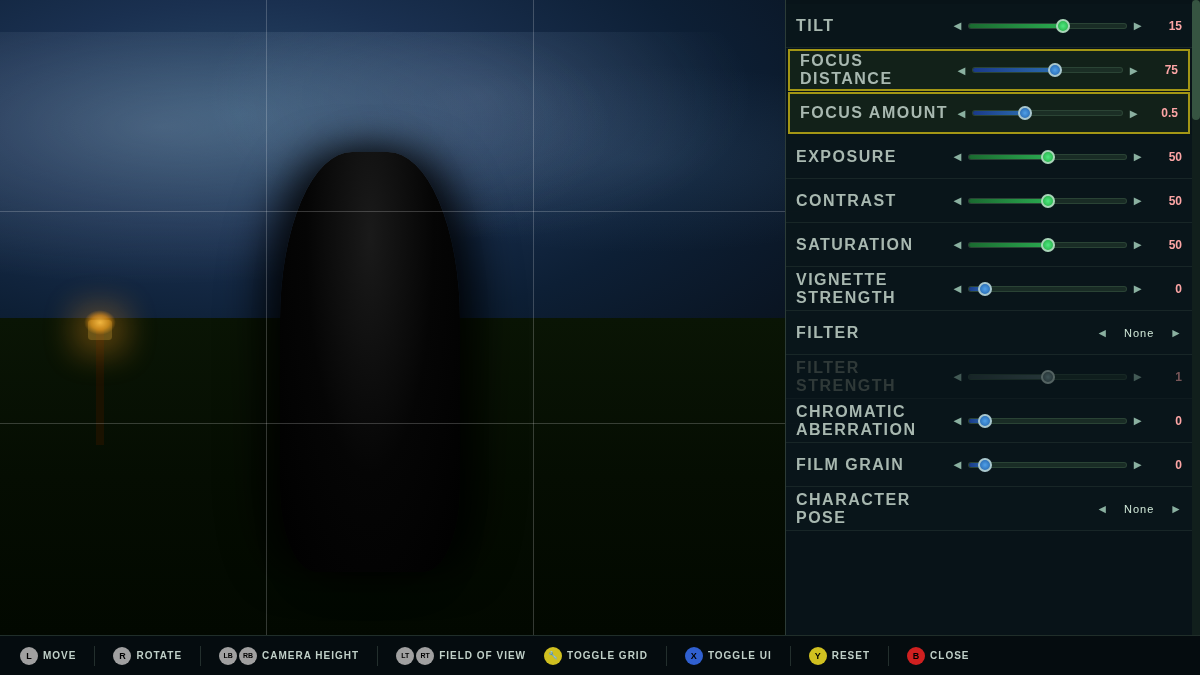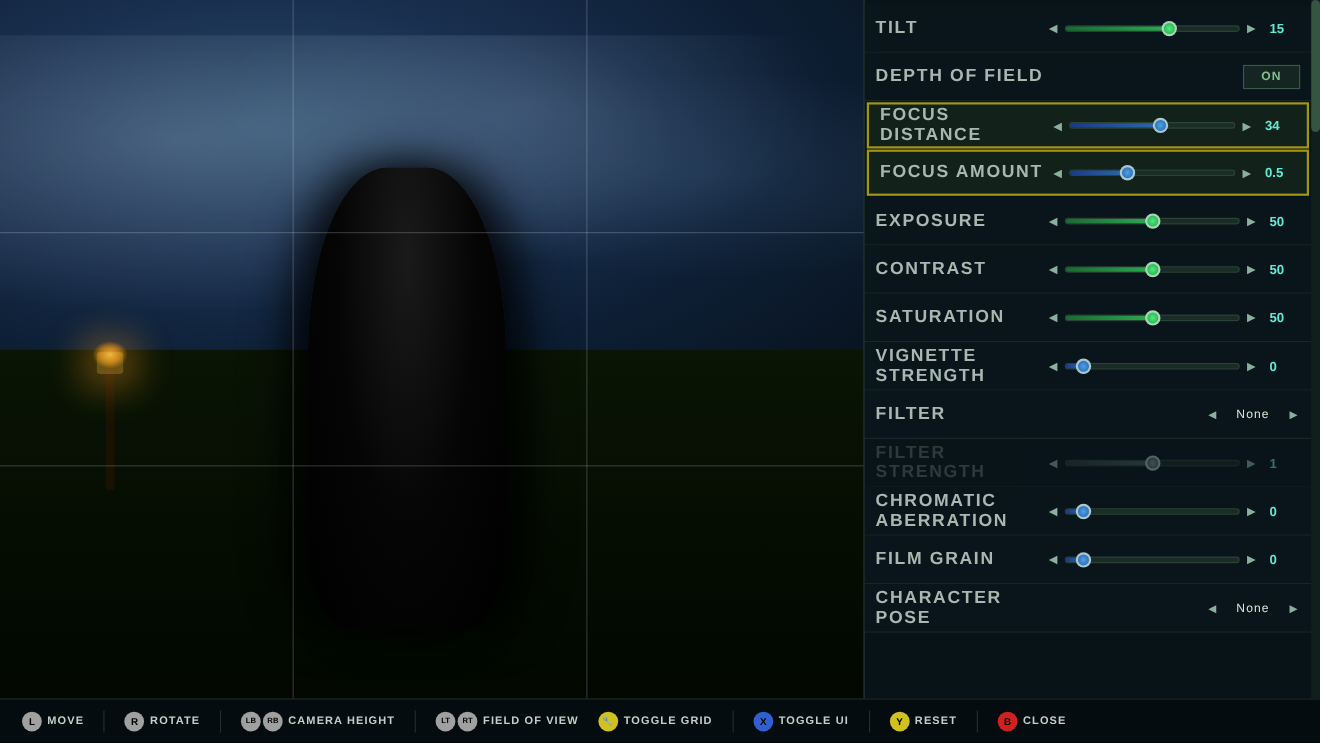--- a/index.html
+++ b/index.html
@@ -232,24 +232,25 @@
 
     .slider-thumb.blue {
       background: radial-gradient(circle, #50a0e8, #2060a8);
     }
 
     .slider-thumb.gray {
       background: radial-gradient(circle, #80a0a0, #405050);
     }
 
     .setting-value {
-      color: #5eead4;
+      color: #fca5a5;
       font-size: 12px;
       font-weight: bold;
       min-width: 28px;
+      text-align: right;
       margin-left: 6px;
     }
 
     
     .toggle-btn {
       margin-left: auto;
       padding: 4px 16px;
       background: rgba(30,50,40,0.6);
       border: 1px solid rgba(100,140,110,0.5);
       color: #80c090;
@@ -357,34 +358,30 @@
         <div class="slider-area">
           <div class="arrow-btn">◄</div>
           <div class="slider-track">
             <div class="slider-fill green" style="width: 60%;"></div>
             <div class="slider-thumb green" style="left: 60%;"></div>
           </div>
           <div class="arrow-btn">►</div>
           <div class="setting-value">15</div>
         </div>
       </div>
-      <div class="setting-row">
-        <div class="setting-label">DEPTH OF FIELD</div>
-        <div class="toggle-btn" style="margin-left: auto;">ON</div>
-      </div>
       <div class="setting-row highlighted">
         <div class="setting-label">FOCUS DISTANCE</div>
         <div class="slider-area">
           <div class="arrow-btn">◄</div>
           <div class="slider-track">
             <div class="slider-fill blue" style="width: 55%;"></div>
             <div class="slider-thumb blue" style="left: 55%;"></div>
           </div>
           <div class="arrow-btn">►</div>
-          <div class="setting-value">34</div>
+          <div class="setting-value">75</div>
         </div>
       </div>
       <div class="setting-row highlighted">
         <div class="setting-label">FOCUS AMOUNT</div>
         <div class="slider-area">
           <div class="arrow-btn">◄</div>
           <div class="slider-track">
             <div class="slider-fill blue" style="width: 35%;"></div>
             <div class="slider-thumb blue" style="left: 35%;"></div>
           </div>

